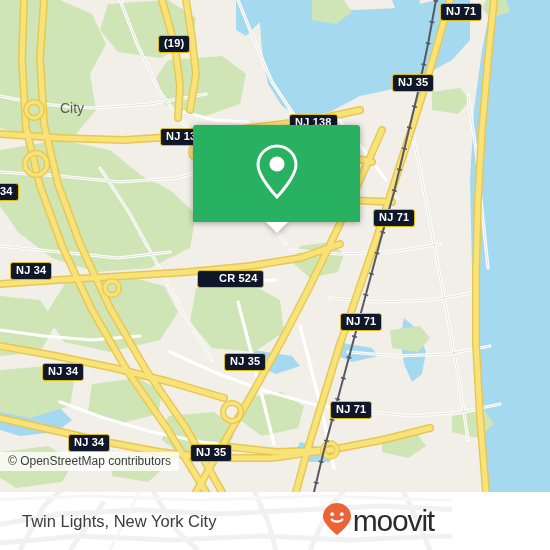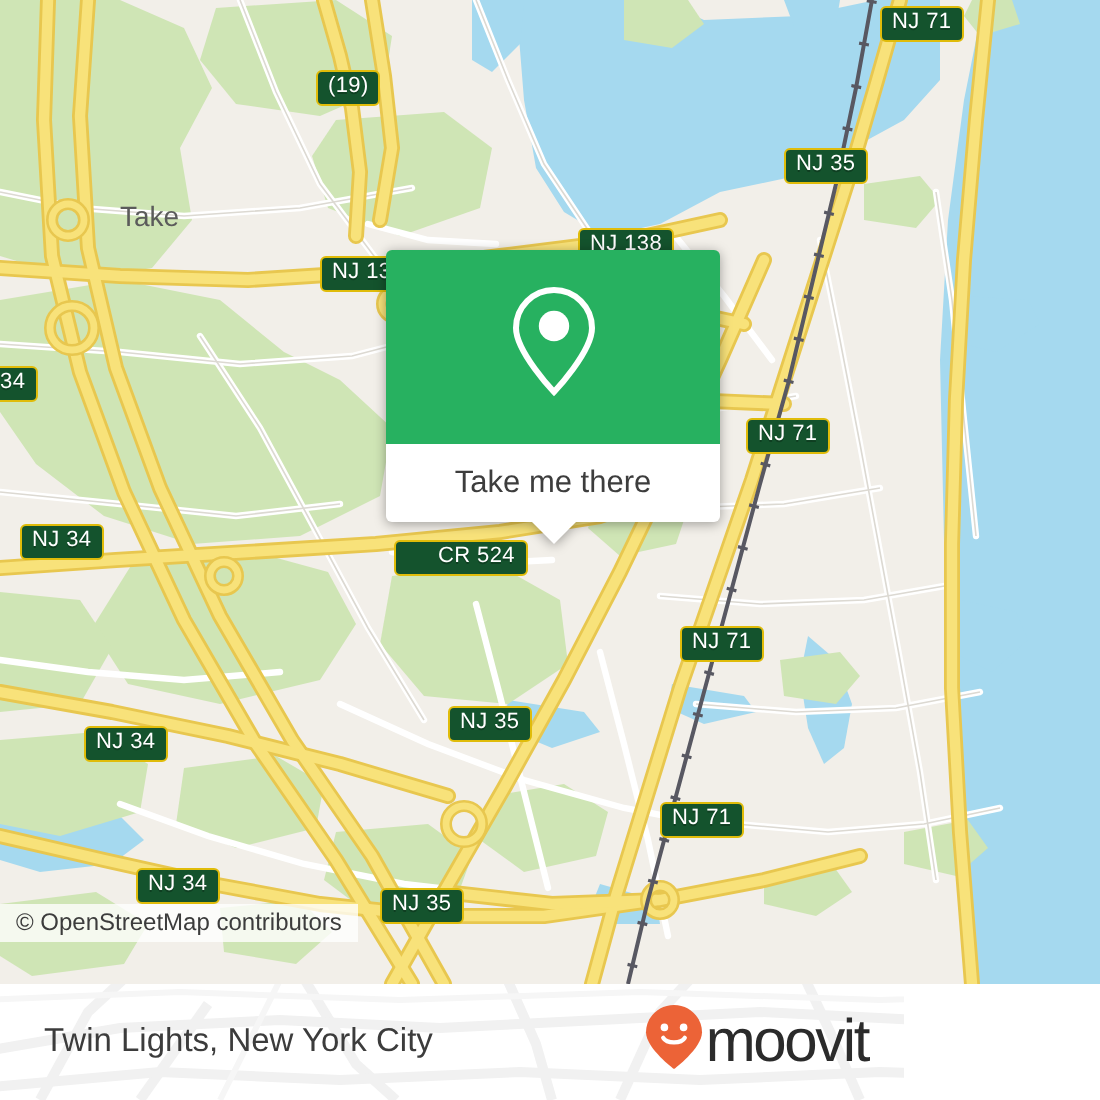--- a/index.html
+++ b/index.html
@@ -13,26 +13,26 @@
   
   #map{
     position:absolute;left:0;top:0;width:550px;height:492px;
     background:#f2efe9;overflow:hidden;
   }
   .svgmap{position:absolute;left:0;top:0;width:550px;height:492px;}
 
   
   .shield{
     position:absolute;
-    background:#14532d;
+    background:#0f172a;
     border:1.5px solid #e0bc0a;
     border-radius:3px;
     color:#ffffff;
     font-size:11px;
-    font-weight:normal;
+    font-weight:bold;
     line-height:13px;
     padding:1px 5px 2px 5px;
     white-space:nowrap;
     text-shadow:0 1px 0 rgba(0,0,0,.25);
     letter-spacing:.2px;
     box-sizing:border-box;
   }
 
   .placelabel{
     position:absolute;
@@ -272,21 +272,21 @@
           <circle cx="232" cy="412" r="9"></circle>
           <circle cx="330" cy="450" r="7"></circle>
           <circle cx="198" cy="152" r="7"></circle>
         </g>
 
         <path d="M436,0 L428,44 L418,92 L406,142 L394,192 L380,242 L366,294 L352,346 L338,398 L324,450 L314,492" stroke="#585862" stroke-width="2" fill="none"></path>
         <path d="M436,0 L428,44 L418,92 L406,142 L394,192 L380,242 L366,294 L352,346 L338,398 L324,450 L314,492" stroke="#585862" stroke-width="5" fill="none" stroke-dasharray="1.6 20"></path>
       </g>
     </svg>
 
-    <div class="placelabel" style="left:60px;top:100px;">Take</div>
+    <div class="placelabel" style="left:60px;top:100px;">City</div>
 
     <div class="shield" style="left:158px;top:35px;">(19)</div>
     <div class="shield" style="left:289px;top:114px;">NJ 138</div>
     <div class="shield" style="left:160px;top:128px;">NJ 138</div>
     <div class="shield" style="left:440px;top:3px;">NJ 71</div>
     <div class="shield" style="left:392px;top:74px;">NJ 35</div>
     <div class="shield" style="left:373px;top:209px;">NJ 71</div>
     <div class="shield" style="left:340px;top:313px;">NJ 71</div>
     <div class="shield" style="left:330px;top:401px;">NJ 71</div>
     <div class="shield" style="left:-6px;top:183px;">34</div>
@@ -298,23 +298,20 @@
     <div class="shield" style="left:190px;top:444px;">NJ 35</div>
 
     <div id="popup">
       <div id="popup-green">
         <span>
           <svg width="46" height="58" viewBox="0 0 46 58" fill="none" xmlns="http://www.w3.org/2000/svg">
             <path d="M23 3 C12.5 3 4 11.5 4 22 C4 34 23 54 23 54 C23 54 42 34 42 22 C42 11.5 33.5 3 23 3 Z" stroke="#ffffff" stroke-width="3" fill="none"></path>
             <circle cx="23" cy="21" r="7.6" fill="#ffffff"></circle>
           </svg>
         </span>
-      </div>
-      <div id="popup-white">
-        <span id="popup-label">Take me there</span>
       </div>
       <div id="popup-tail"></div>
     </div>
 
     <div id="attribution">© OpenStreetMap contributors</div>
   </div>
 
   <div id="bottombar">
     <svg id="bottombar-watermark" viewBox="0 0 550 58" preserveAspectRatio="none">
       <rect x="0" y="0" width="550" height="58" fill="#ffffff"></rect>

